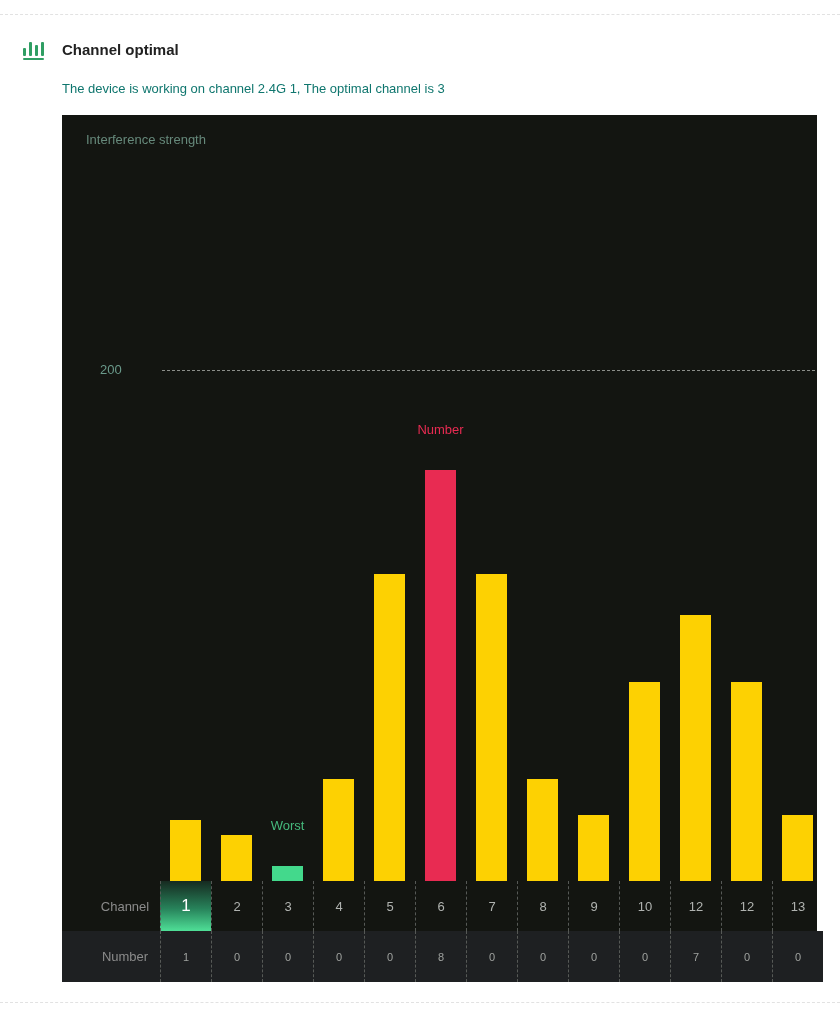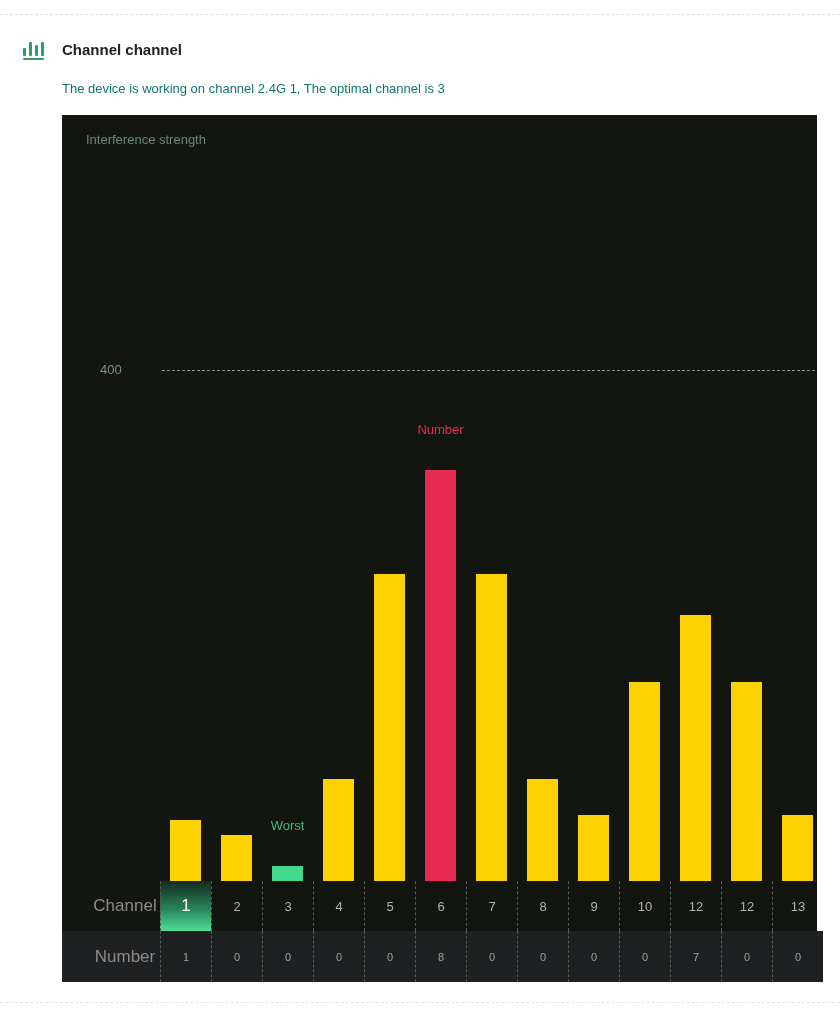--- a/index.html
+++ b/index.html
@@ -22,21 +22,21 @@
   .ref-line{position:absolute;left:100px;right:2px;top:255px;height:0;border-top:1px dashed #8b8e89;}
   .ref-label{position:absolute;left:38px;top:247px;font-size:13px;color:#6a9a8b;}
   .bar{position:absolute;bottom:101px;width:31px;}
   .annotation{position:absolute;transform:translateX(-50%);font-size:13px;white-space:nowrap;}
 
   
   .row{position:absolute;left:0;width:761px;display:flex;box-sizing:border-box;}
   .row-channel{bottom:51px;height:50px;}
   .row-number{bottom:0;height:51px;background:#1e2022;}
   .label-cell{width:98px;flex:0 0 98px;display:flex;align-items:center;justify-content:center;
-    font-size:17px;color:#8b8b8b;box-sizing:border-box;padding-left:28px;}
+    font-size:13px;color:#8b8b8b;box-sizing:border-box;padding-left:28px;}
   .cell{width:51px;flex:0 0 51px;display:flex;align-items:center;justify-content:center;
     box-sizing:border-box;border-left:1px dashed #565956;}
   .channel-cell{font-size:13px;color:#b0b3b0;}
   .channel-cell.active{
     background:linear-gradient(180deg,#162a20 0%,#27825a 55%,#4fdf97 100%);
     color:#ffffff;font-size:17px;}
   .number-cell{font-size:11px;color:#9fa29f;}
 </style>
 </head>
 <body>
@@ -45,27 +45,27 @@
 
 <span class="header-icon">
   <svg width="26" height="24" viewBox="0 0 26 24" id="icon-svg">
     <rect x="3" y="10" width="3" height="8" rx="1" fill="#2f9e63"></rect>
     <rect x="9" y="4" width="3" height="14" rx="1" fill="#2f9e63"></rect>
     <rect x="15" y="7" width="3" height="11" rx="1" fill="#2f9e63"></rect>
     <rect x="21" y="4" width="3" height="14" rx="1" fill="#2f9e63"></rect>
     <rect x="3" y="20" width="21" height="2" rx="1" fill="#2f9e63"></rect>
   </svg>
 </span>
-<div class="page-title">Channel channel</div>
+<div class="page-title">Channel optimal</div>
 <div class="page-subtitle">The device is working on channel 2.4G 1, The optimal channel is 3</div>
 
 <div class="chart" id="chart" style="background: rgb(19, 21, 17);">
   <div class="chart-title">Interference strength</div>
   <div class="ref-line"></div>
-  <div class="ref-label">400</div>
+  <div class="ref-label">200</div>
 
   <div class="row row-channel" id="row-channel">
     <div class="label-cell">Channel</div>
   <div class="cell channel-cell active">1</div>
       <div class="cell channel-cell">2</div>
       <div class="cell channel-cell">3</div>
       <div class="cell channel-cell">4</div>
       <div class="cell channel-cell">5</div>
       <div class="cell channel-cell">6</div>
       <div class="cell channel-cell">7</div>

